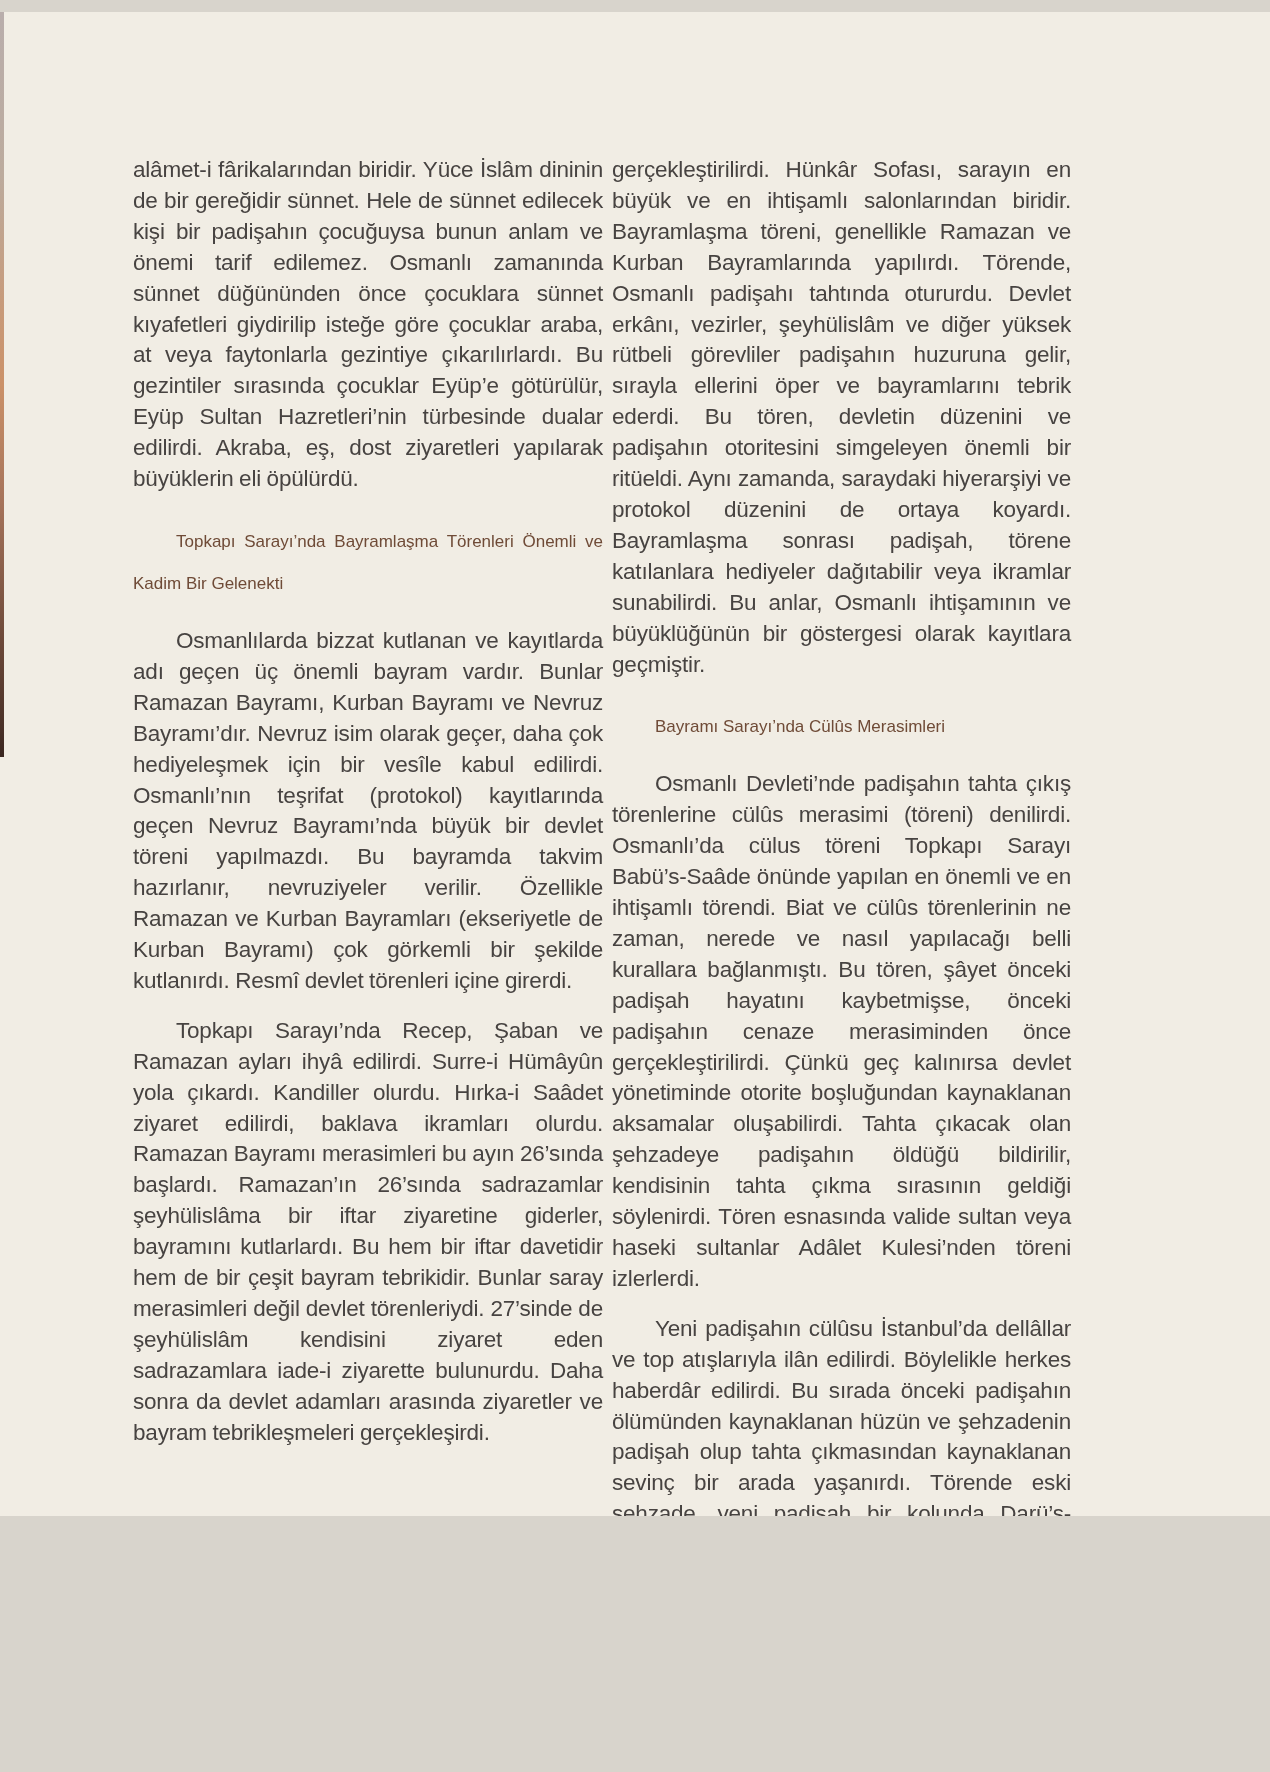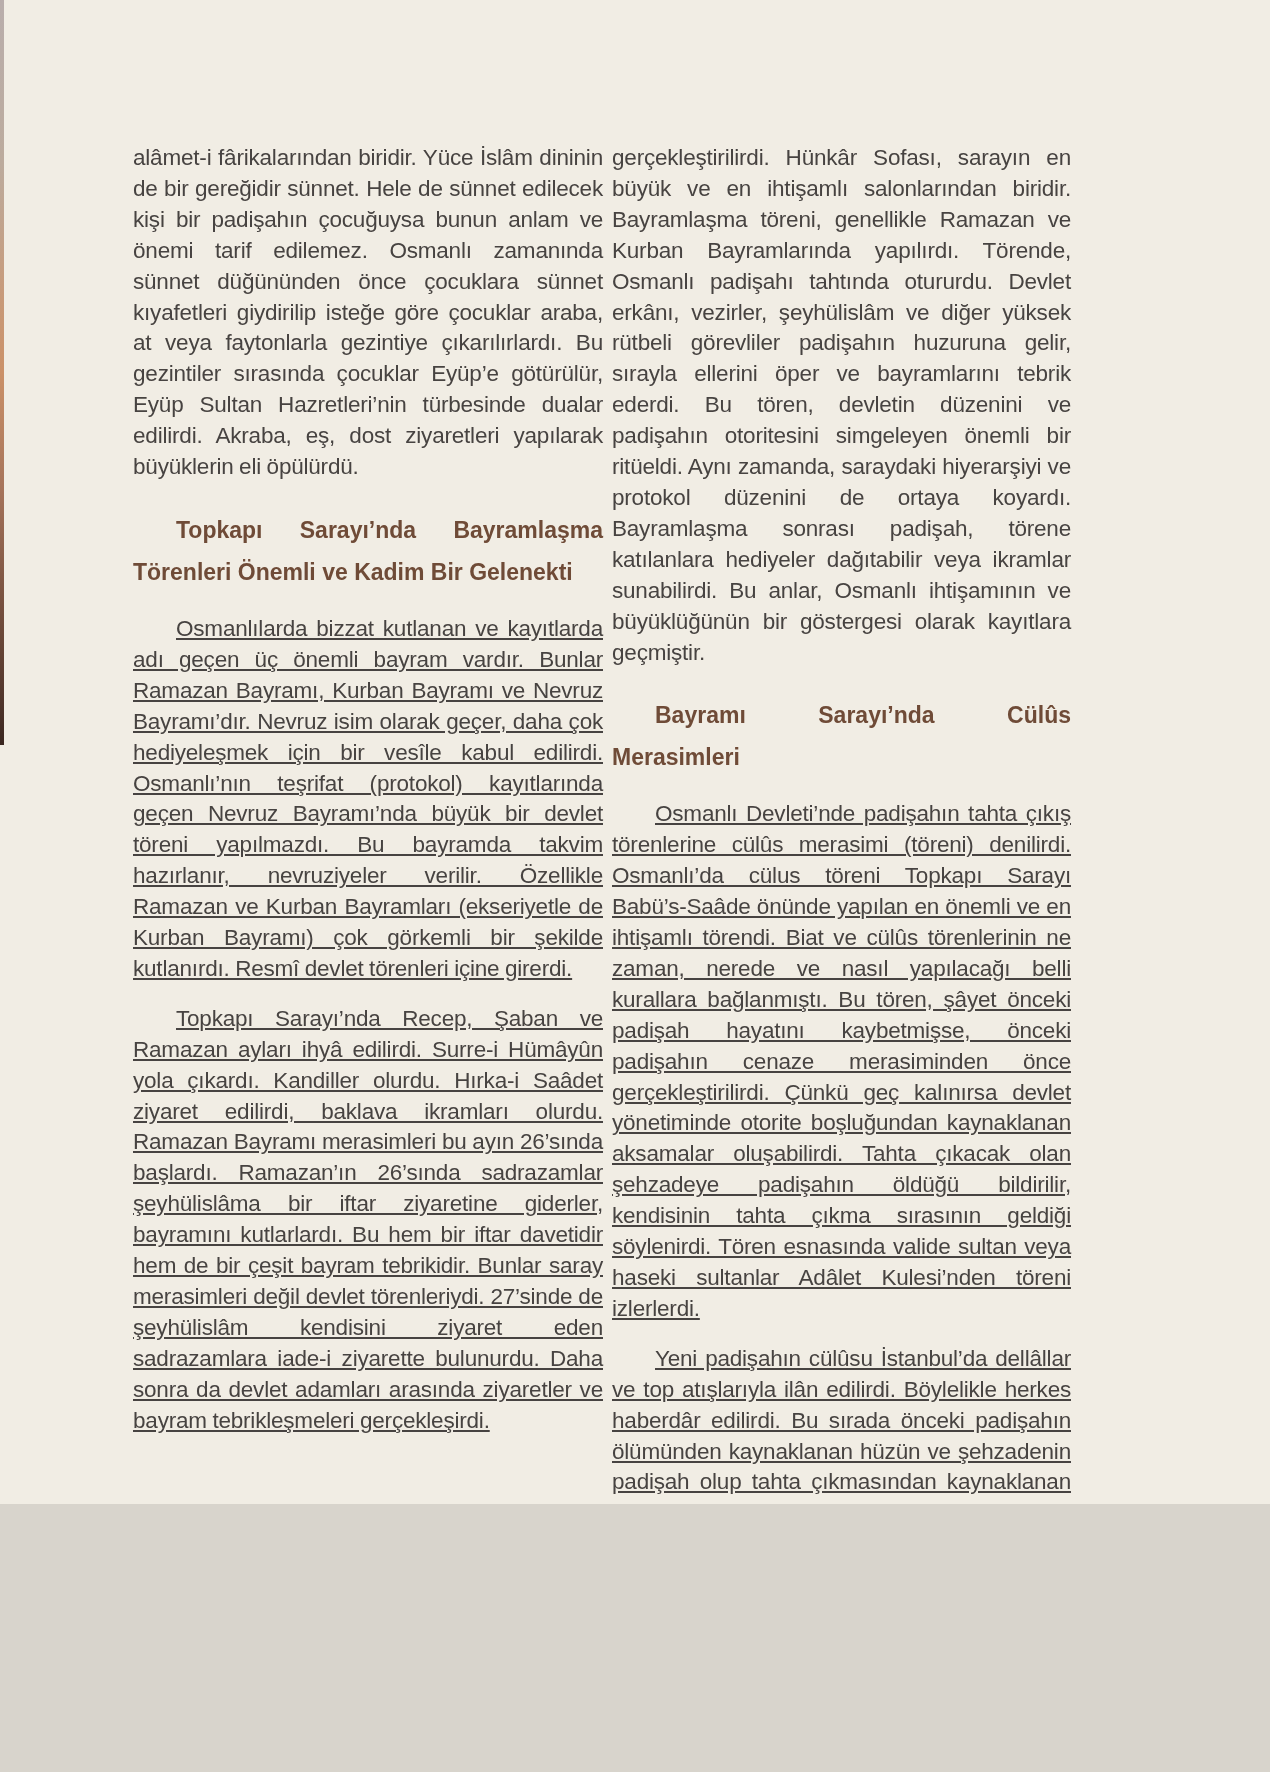--- a/index.html
+++ b/index.html
@@ -6,21 +6,21 @@
   body {
     font-family: "Liberation Sans", sans-serif;
     background: #d8d4cc;
   }
   .page {
     position: relative;
     width: 1270px;
     height: 1504px;
     background: var(--background, #f1ede4);
     overflow: hidden;
-    margin: 0 auto;
+    margin: 12px auto;
   }
   
   .edge-strip {
     position: absolute;
     left: 0; top: 0;
     width: 4px; height: 745px;
     background: linear-gradient(180deg,
       #b9aeac 0%, #bcab9d 22%, #c89a79 40%, #cb9168 50%,
       #a5735a 66%, #6e4a3a 84%, #4a3128 96%, #3a261f 100%);
   }
@@ -31,26 +31,26 @@
     color: var(--text, #474341);
     font-size: 22.5px;
     font-weight: 300;
     line-height: 30.9px;
     letter-spacing: -0.2px;
     word-spacing: -0.5px;
   }
   .column-left  { left: 133px; width: 470px; }
   .column-right { left: 612px; width: 459px; }
   .column p { margin: 0 0 19px 0; }
-  .column p.indent { text-indent: 43px; text-decoration: underline; }
+  .column p.indent { text-indent: 43px; }
   .column h2.heading {
     margin: 26px 0 21px 0;
     color: var(--heading, #6f4b37);
-    font-size: 23px;
-    font-weight: 700;
+    font-size: 17px;
+    font-weight: 400;
     line-height: 42px;
     text-indent: 43px;
     letter-spacing: 0;
     word-spacing: 0;
   }
   .footer-date {
     position: absolute;
     left: 1197px;
     top: 1590px;
     writing-mode: vertical-rl;

